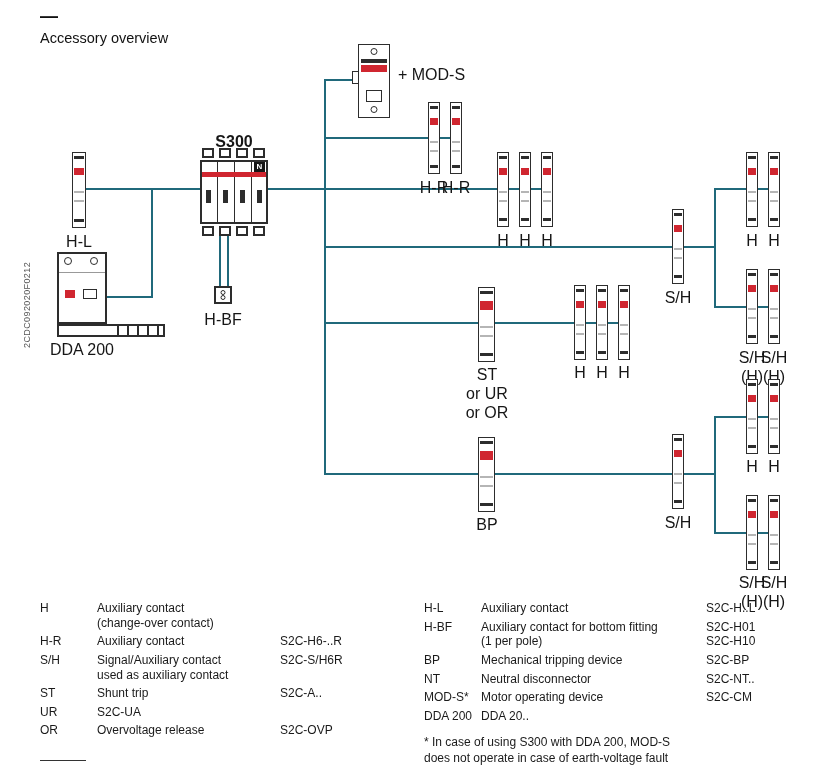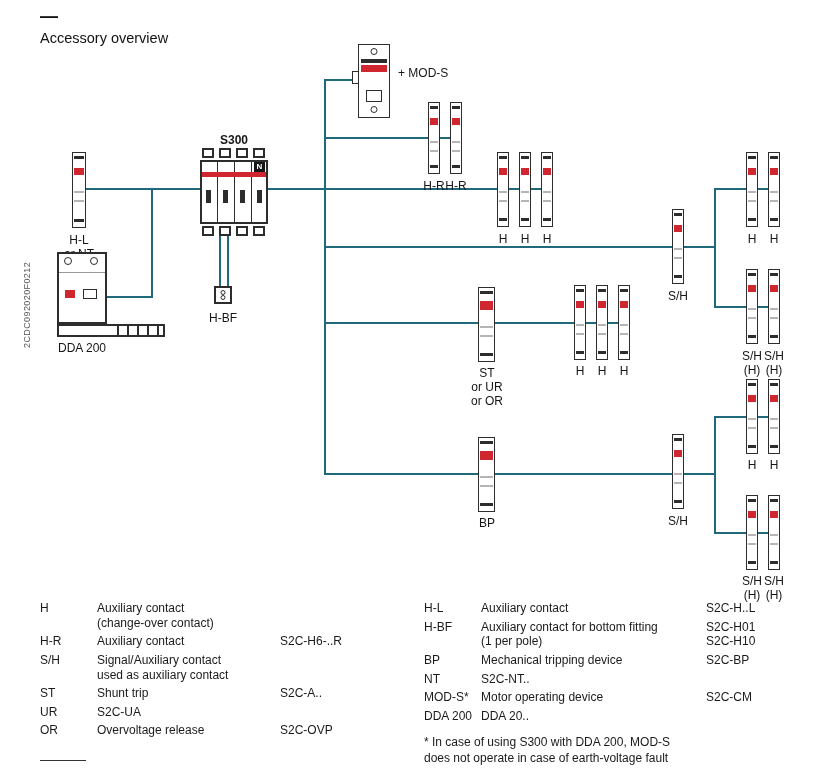--- a/index.html
+++ b/index.html
@@ -42,21 +42,21 @@
   .d-hline{position:absolute;left:2px;top:20px;width:46px;height:1px;background:#999}
   .d-red{position:absolute;left:8px;top:38px;width:10px;height:8px;background:#d02630}
   .d-btn{position:absolute;left:26px;top:37px;width:14px;height:10px;border:1px solid #2d2d2d;background:#fff}
   .d-base{position:absolute;left:0;top:72px;width:108px;height:13px;border:2px solid #2d2d2d;background:#fff}
   .d-fin{position:absolute;top:72px;width:2px;height:13px;background:#2d2d2d}
   
   .dev-hbf{border:2px solid #2d2d2d}
   .b-dot{position:absolute;left:50%;transform:translateX(-50%);width:5px;height:5px;border:1px solid #2d2d2d;border-radius:50%}
   .b-d1{top:2px}.b-d2{bottom:2px}
   
-  .dlabel{position:absolute;font-size:12px;line-height:1.18;text-align:center;white-space:pre-line;transform:translateX(-50%);color:#161616}
+  .dlabel{position:absolute;font-size:16px;line-height:1.18;text-align:center;white-space:pre-line;transform:translateX(-50%);color:#161616}
   .dlabel-left{transform:none;text-align:left}
   .dlabel-bold{font-weight:bold}
   
   .legend{position:absolute;left:40px;top:601px;display:flex}
   .legend-col-left{width:384px}
   .legend-col-right{width:392px}
   .legend-row{display:grid;margin-bottom:4px;font-size:12px;line-height:1.22}
   #legend-left .legend-row{grid-template-columns:57px 183px 1fr}
   #legend-right .legend-row{grid-template-columns:57px 225px 1fr}
   .lg-desc,.lg-code{white-space:pre-line}
@@ -325,20 +325,21 @@
         </div>
         <div class="legend-row">
           <div class="lg-term">H-R</div>
           <div class="lg-desc">Auxiliary contact</div>
           <div class="lg-code">S2C-H6-..R</div>
         </div>
         <div class="legend-row">
           <div class="lg-term">S/H</div>
           <div class="lg-desc">Signal/Auxiliary contact
 used as auxiliary contact</div>
+          <div class="lg-code">S2C-S/H6R</div>
         </div>
         <div class="legend-row">
           <div class="lg-term">ST</div>
           <div class="lg-desc">Shunt trip</div>
           <div class="lg-code">S2C-A..</div>
         </div>
         <div class="legend-row">
           <div class="lg-term">UR</div>
           <div class="lg-code">S2C-UA</div>
         </div>
@@ -363,20 +364,21 @@
           <div class="lg-code">S2C-H01
 S2C-H10</div>
         </div>
         <div class="legend-row">
           <div class="lg-term">BP</div>
           <div class="lg-desc">Mechanical tripping device</div>
           <div class="lg-code">S2C-BP</div>
         </div>
         <div class="legend-row">
           <div class="lg-term">NT</div>
+          <div class="lg-desc">Neutral disconnector</div>
           <div class="lg-code">S2C-NT..</div>
         </div>
         <div class="legend-row">
           <div class="lg-term">MOD-S*</div>
           <div class="lg-desc">Motor operating device</div>
           <div class="lg-code">S2C-CM</div>
         </div>
         <div class="legend-row">
           <div class="lg-term">DDA 200</div>
           <div class="lg-code">DDA 20..</div>

